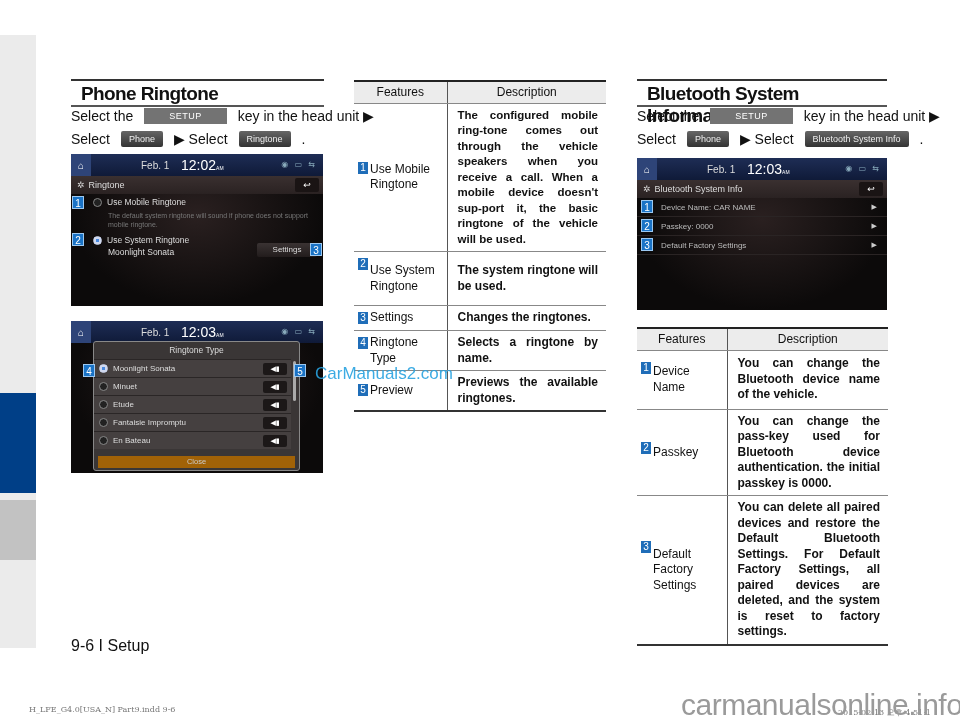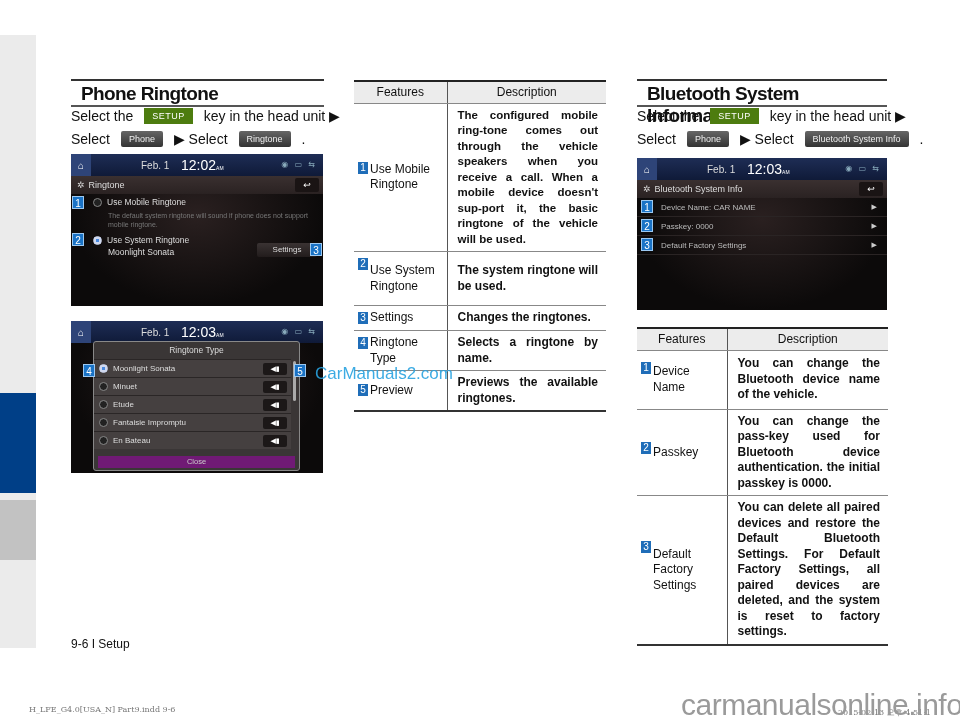--- a/index.html
+++ b/index.html
@@ -10,21 +10,21 @@
   .side-strip { position: absolute; left: 0; top: 35px; width: 36px; height: 613px; background: #ebebeb; }
   .side-blue { position: absolute; left: 0; top: 393px; width: 36px; height: 100px; background: #003f87; }
   .side-gray { position: absolute; left: 0; top: 500px; width: 36px; height: 60px; background: #c2c2c2; }
 
   
   .section-title {
     position: absolute; border-top: 2px solid #333; border-bottom: 2px solid #555;
     font-weight: bold; font-size: 19px; letter-spacing: -0.6px; padding: 2px 0 1px 10px; height: 28px;
   }
   .instr { position: absolute; font-size: 14px; white-space: nowrap; display: flex; align-items: center; gap: 11px; }
-  .key-black { display: inline-block; background: #4d7c0f; color: #fff; font-size: 9px; padding: 3px 8px; letter-spacing: 0.5px; }
+  .key-black { display: inline-block; background: #737373; color: #fff; font-size: 9px; padding: 3px 25px; letter-spacing: 0.5px; }
   .key-gray { display: inline-block; background: linear-gradient(#666, #333); color: #eee; font-size: 9px; padding: 3px 8px; border-radius: 2px; }
 
   
   .screen { position: absolute; background: radial-gradient(ellipse at 50% 40%, #2a2020 0%, #0c0a0a 70%); overflow: hidden; }
   .scr-top { height: 22px; background: linear-gradient(#1e2d55, #0f1a38); display: flex; align-items: center; position: relative; }
   .scr-home { width: 20px; height: 22px; background: #2e4478; display: flex; align-items: center; justify-content: center; color: #fff; font-size: 10px; }
   .scr-date { position: absolute; left: 70px; color: #ddd; font-size: 10px; top: 6px; }
   .scr-time { position: absolute; left: 110px; color: #fff; font-size: 14px; top: 3px; }
   .scr-time small { font-size: 5px; }
   .scr-status { position: absolute; right: 6px; top: 6px; color: #8ab; font-size: 8px; letter-spacing: 2px; }
@@ -33,36 +33,36 @@
   .scr-row { position: absolute; color: #ddd; font-size: 8.5px; display: flex; align-items: center; }
   .radio { width: 9px; height: 9px; border-radius: 50%; border: 1px solid #888; background: #222; margin-right: 5px; display: inline-block; }
   .radio.on { background: radial-gradient(circle, #4a8adf 35%, #cfd8ef 40%); border-color: #cfd8ef; }
   .scr-note { position: absolute; color: #777; font-size: 7px; line-height: 9px; }
   .scr-btn { position: absolute; background: linear-gradient(#3a3333, #221c1c); color: #ddd; font-size: 8px; text-align: center; border-radius: 2px; }
   .badge { position: absolute; background: #1a73c6; color: #fff; font-size: 10px; width: 12px; height: 13px; text-align: center; line-height: 13px; border: 1px solid #9cc8f0; }
   .popup { position: absolute; left: 22px; top: 20px; width: 207px; height: 130px; background: #3a3636; border: 1px solid #888; border-radius: 3px; }
   .popup-title { height: 17px; color: #ddd; font-size: 8.5px; text-align: center; line-height: 17px; }
   .popup-row { height: 18px; border-top: 1px solid #2a2626; background: #454040; display: flex; align-items: center; padding-left: 5px; color: #ddd; font-size: 8px; position: relative; margin-right: 8px; }
   .spk { position: absolute; right: 4px; top: 3px; width: 24px; height: 12px; background: #1c1818; color: #fff; font-size: 7px; text-align: center; line-height: 12px; border-radius: 2px; }
-  .popup-close { position: absolute; left: 4px; right: 4px; bottom: 2px; height: 12px; background: #701a75; color: #ccc; font-size: 7.5px; text-align: center; line-height: 12px; }
+  .popup-close { position: absolute; left: 4px; right: 4px; bottom: 2px; height: 12px; background: #a16207; color: #ccc; font-size: 7.5px; text-align: center; line-height: 12px; }
   .scrollbar { position: absolute; right: 3px; top: 19px; width: 3px; height: 40px; background: #aaa; border-radius: 2px; }
   .bt-row { position: absolute; left: 0; right: 0; height: 19px; border-bottom: 1px solid #2a2424; color: #bbb; font-size: 8px; display: flex; align-items: center; padding-left: 24px; }
   .bt-row .tri { position: absolute; right: 10px; color: #ccc; font-size: 7px; }
 
   
   table.feat { position: absolute; border-collapse: collapse; font-size: 12px; }
   table.feat th { background: #ececec; font-weight: normal; height: 22px; border-top: 2px solid #222; border-bottom: 1px solid #888; font-size: 12px; }
   table.feat td { border-bottom: 1px solid #888; vertical-align: middle; line-height: 15.5px; }
   table.feat tr:last-child td { border-bottom: 2px solid #333; }
   table.feat th + th, table.feat td + td { border-left: 1px solid #555; }
   td.feat-col { padding: 4px 4px 4px 16px; position: relative; }
   td.desc-col { padding: 4px 8px 4px 10px; text-align: justify; font-weight: bold; }
   .num { position: absolute; left: 4px; width: 10px; height: 12px; background: #1f6db8; color: #fff; font-size: 10px; line-height: 12px; text-align: center; }
 
-  .footer-page { position: absolute; left: 71px; top: 637px; font-size: 12px; }
+  .footer-page { position: absolute; left: 71px; top: 637px; font-size: 16px; }
   .slug { position: absolute; left: 29px; top: 705px; font-family: "DejaVu Serif", serif; font-size: 8px; color: #777; }
   .slug-date { position: absolute; left: 838px; top: 707px; font-family: "DejaVu Serif", serif; font-size: 8px; color: #777; }
   .wm1 { position: absolute; left: 315px; top: 364px; color: #29a3e0; font-size: 17px; opacity: 0.9; }
   .wm2 { position: absolute; left: 681px; top: 688px; color: #9a9a9a; font-size: 30px; letter-spacing: -0.5px; }
 </style>
 </head>
 <body>
 
 <div class="side-strip"></div>
 <div class="side-blue"></div>

